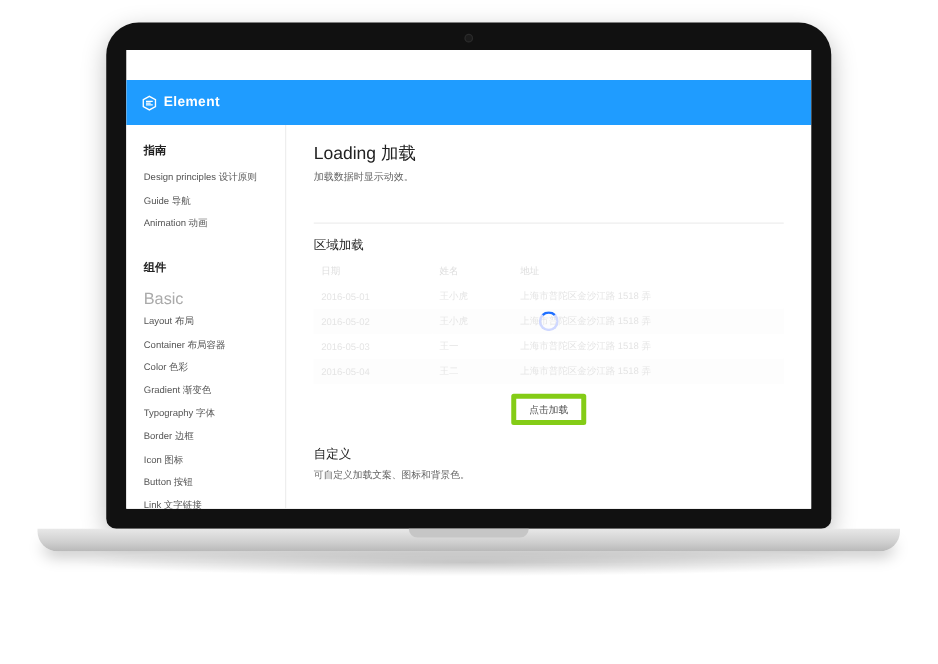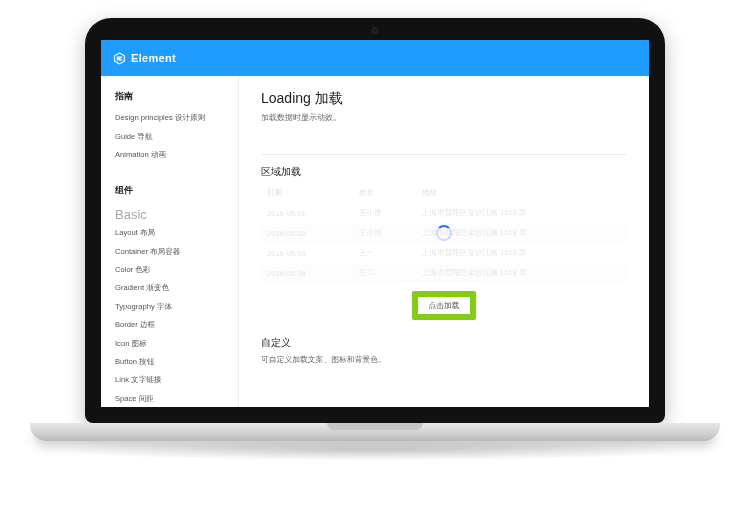--- a/index.html
+++ b/index.html
@@ -55,33 +55,34 @@
   .topbar {
     background: #1E90FF;
     background: #1f9cff;
     height: 28px;
     display: flex; align-items: center;
     padding: 18px 12px;
     color: #fff;
     font-weight: 600;
     font-size: 11px;
     letter-spacing: .3px;
+    margin-top: 24px;
   }
   .brand-logo {
     width: 13px; height: 13px; margin-right: 5px;
     display: inline-flex; align-items: center; justify-content: center;
   }
   .brand-logo svg { width: 13px; height: 13px; }
   .content {
     display: flex;
     height: calc(100% - 28px);
     background: #fff;
   }
   .sidebar {
-    width: 138px;
+    width: 128px;
     border-right: 1px solid #eee;
     padding: 10px 6px 10px 14px;
     overflow: hidden;
   }
   .side-header {
     font-size: 9px;
     font-weight: 700;
     color: #222;
     margin: 4px 0 6px 0;
   }
@@ -145,21 +146,21 @@
     border-top-color: #1f6fff;
     border-radius: 50%;
     animation: spin 1s linear infinite;
   }
   @keyframes spin { to { transform: rotate(360deg); } }
 
   .btn-row { text-align: center; margin: 8px 0 16px; }
   .btn {
     display: inline-block;
     font-size: 7.8px; color: #555;
-    border: 6px solid #84cc16;
+    border: 4px solid #84cc16;
     padding: 3px 10px; border-radius: 2px;
     background: #fff;
   }
 </style>
 </head>
 <body>
 
 <div class="laptop-outer">
   <div class="laptop-bezel">
     <div class="camera"></div>

